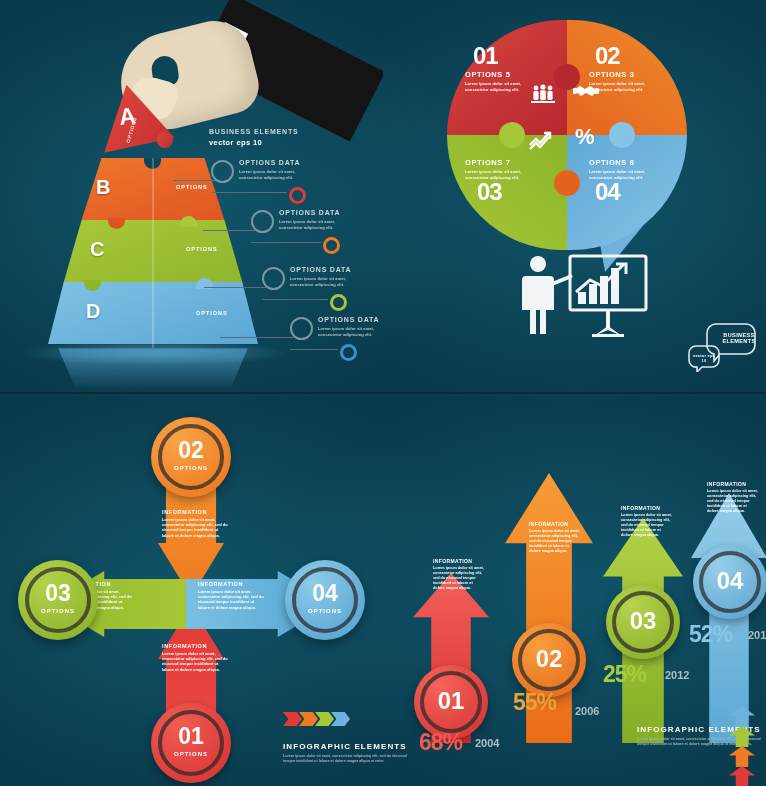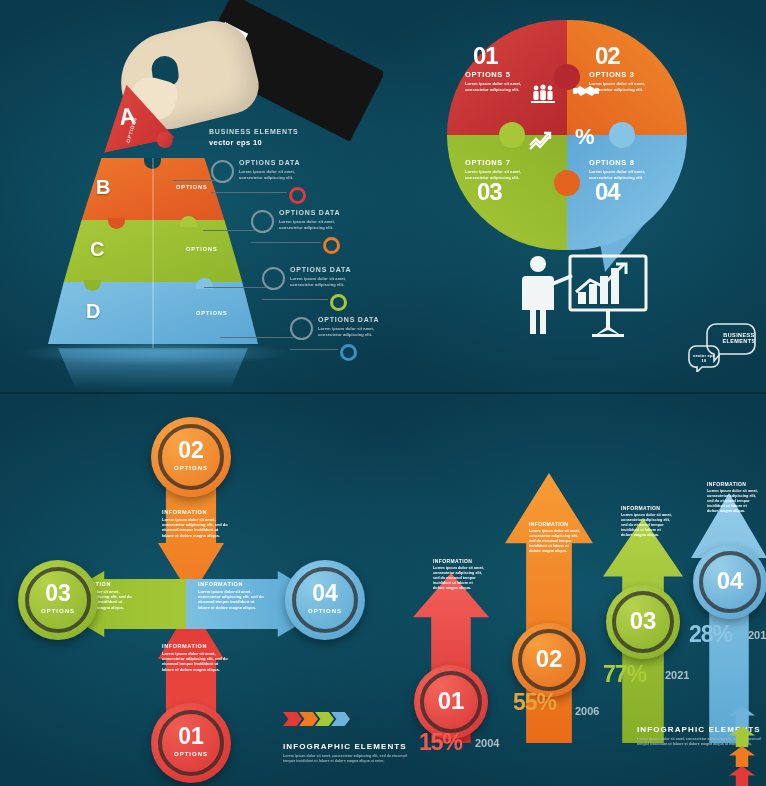--- a/index.html
+++ b/index.html
@@ -437,30 +437,30 @@
       </div>
       <div class="acirc" style="left:203px;top:152px;background:radial-gradient(circle at 35% 28%,#b6d34c,#82aa24);">
         <div class="ring"></div>
         <div class="n">03</div>
       </div>
       <div class="acirc" style="left:290px;top:112px;background:radial-gradient(circle at 35% 28%,#97cfe9,#529fcd);">
         <div class="ring"></div>
         <div class="n">04</div>
       </div>
 
-      <div class="pct" style="left:16px;top:296px;color:#ef5a52">15%</div>
+      <div class="pct" style="left:16px;top:296px;color:#ef5a52">68%</div>
       <div class="yr" style="left:72px;top:304px">2004</div>
 
       <div class="pct" style="left:110px;top:256px;color:#e8a33a">55%</div>
       <div class="yr" style="left:172px;top:272px">2006</div>
 
-      <div class="pct" style="left:200px;top:228px;color:#a8cc3c">77%</div>
-      <div class="yr" style="left:262px;top:236px">2021</div>
-
-      <div class="pct" style="left:286px;top:188px;color:#8cc4e3">28%</div>
+      <div class="pct" style="left:200px;top:228px;color:#a8cc3c">25%</div>
+      <div class="yr" style="left:262px;top:236px">2012</div>
+
+      <div class="pct" style="left:286px;top:188px;color:#8cc4e3">52%</div>
       <div class="yr" style="left:345px;top:196px">2013</div>
     </div>
   </div>
 
   <div class="chevgroup">
     <span class="chev" style="background:#e23a36"></span><span class="chev" style="background:#ef7a22"></span><span class="chev" style="background:#a6c838"></span><span class="chev" style="background:#6fb3dc"></span>
   </div>
   <div class="brand-bl">
     <div class="btitle">INFOGRAPHIC ELEMENTS</div>
     <div class="bbody">Lorem ipsum dolor sit amet, consectetur adipiscing elit, sed do eiusmod tempor incididunt ut labore et dolore magna aliqua ut enim.</div>

